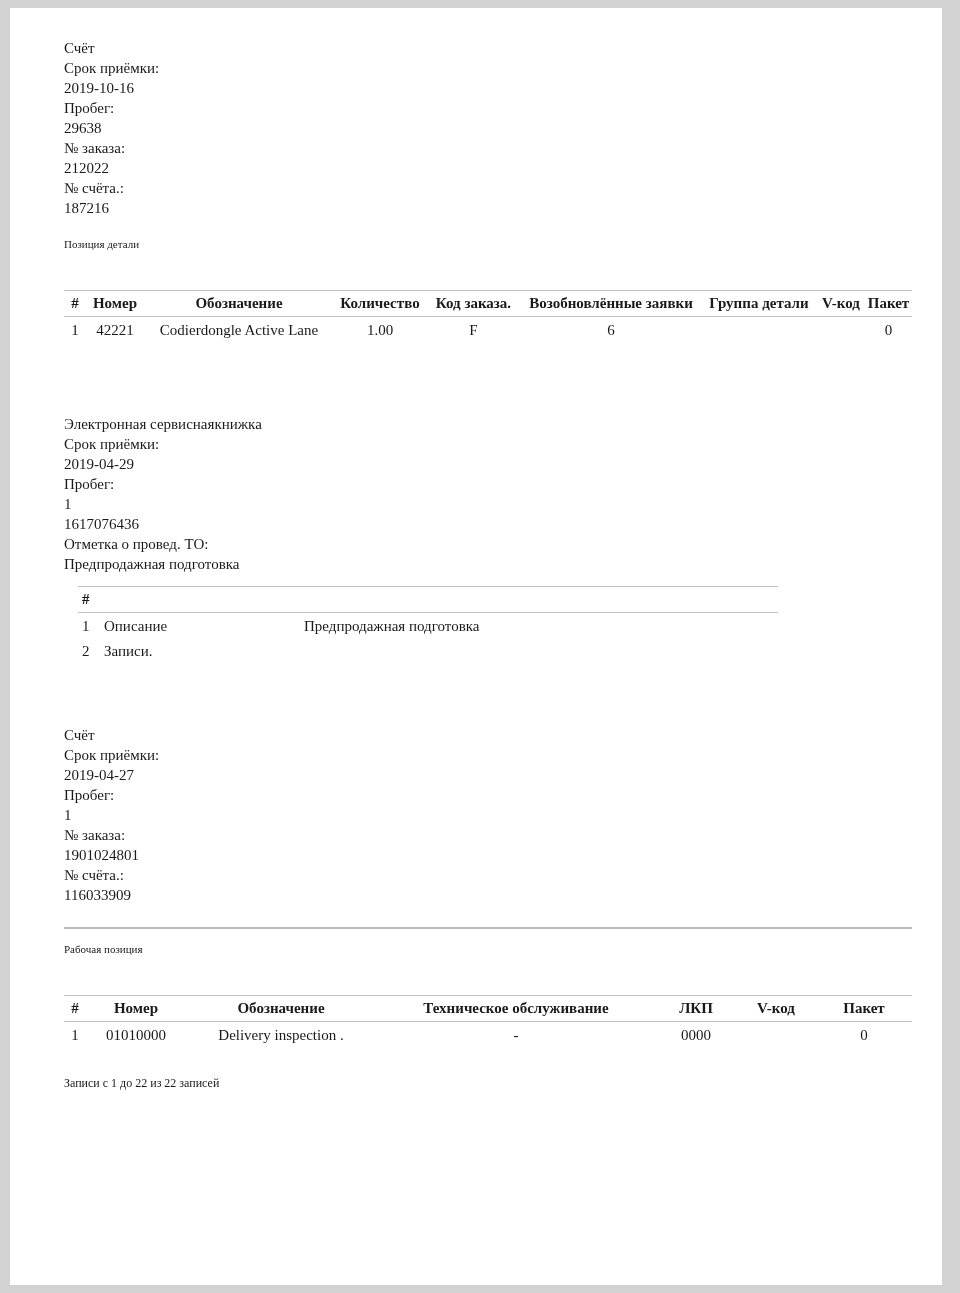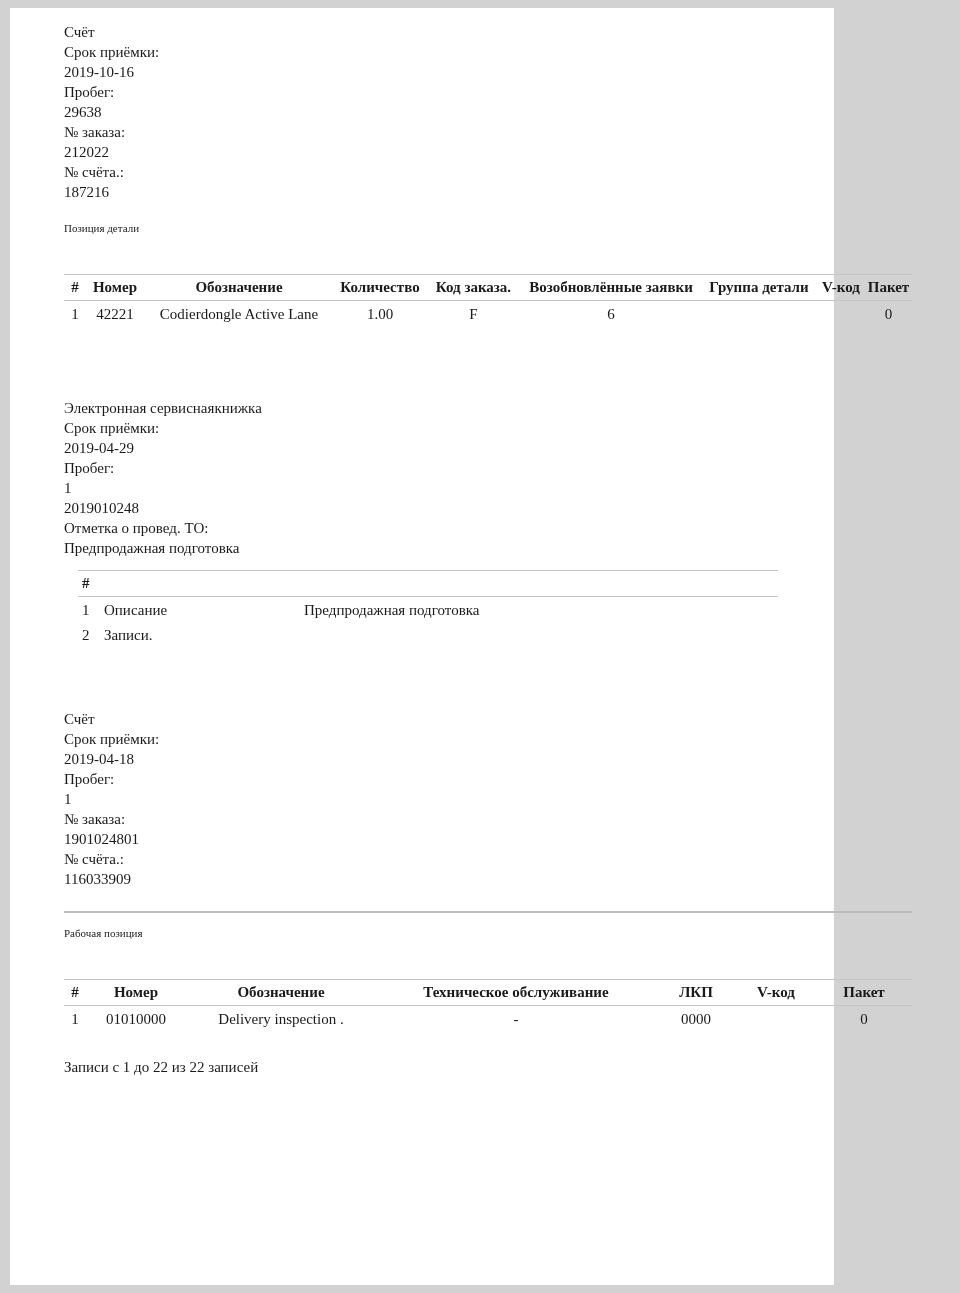--- a/index.html
+++ b/index.html
@@ -5,24 +5,24 @@
   html, body {
     margin: 0;
     padding: 0;
     background: #d2d2d2;
     font-family: "Liberation Serif", "DejaVu Serif", serif;
     color: #1a1a1a;
   }
   .page {
     background: #ffffff;
     margin: 8px 18px 0 10px;
-    width: 824px;
+    width: 932px;
     min-height: 1277px;
     box-sizing: border-box;
-    padding-top: 14px;
+    padding-top: 30px;
   }
   .content {
     margin-left: 54px;
     width: 848px;
   }
   .text-line {
     font-size: 15px;
     line-height: 20px;
     white-space: pre;
   }
@@ -65,21 +65,21 @@
   .section-invoice2 { margin-top: 62px; }
   .wide-divider {
     border: none;
     border-top: 2px solid #bdbdbd;
     margin: 22px 0 0 0;
     width: 848px;
   }
   .work-title { margin-top: 10px; }
   .work-table { margin-top: 36px; }
   .records-footer {
-    font-size: 15px;
+    font-size: 12px;
     line-height: 20px;
     margin-top: 26px;
   }
 </style>
 </head>
 <body>
 
 <div class="page">
   <div class="content">
 
@@ -135,21 +135,21 @@
         </tr>
       </tbody>
     </table>
 
     <div class="section-service">
       <div class="text-line">Электронная сервиснаякнижка</div>
       <div class="text-line">Срок приёмки:</div>
       <div class="text-line">2019-04-29</div>
       <div class="text-line">Пробег:</div>
       <div class="text-line">1</div>
-      <div class="text-line">2019010248</div>
+      <div class="text-line">1617076436</div>
       <div class="text-line">Отметка о провед. ТО:</div>
       <div class="text-line">Предпродажная подготовка</div>
     </div>
 
     <table class="maintenance-table">
       <colgroup>
         <col style="width:22px">
           <col style="width:200px">
           <col style="width:478px">
       </colgroup>
@@ -170,21 +170,21 @@
           <td>2</td>
           <td>Записи.</td>
           <td></td>
         </tr>
       </tbody>
     </table>
 
     <div class="section-invoice2">
       <div class="text-line">Счёт</div>
       <div class="text-line">Срок приёмки:</div>
-      <div class="text-line">2019-04-18</div>
+      <div class="text-line">2019-04-27</div>
       <div class="text-line">Пробег:</div>
       <div class="text-line">1</div>
       <div class="text-line">№ заказа:</div>
       <div class="text-line">1901024801</div>
       <div class="text-line">№ счёта.:</div>
       <div class="text-line">116033909</div>
     </div>
 
     <hr class="wide-divider">
 

